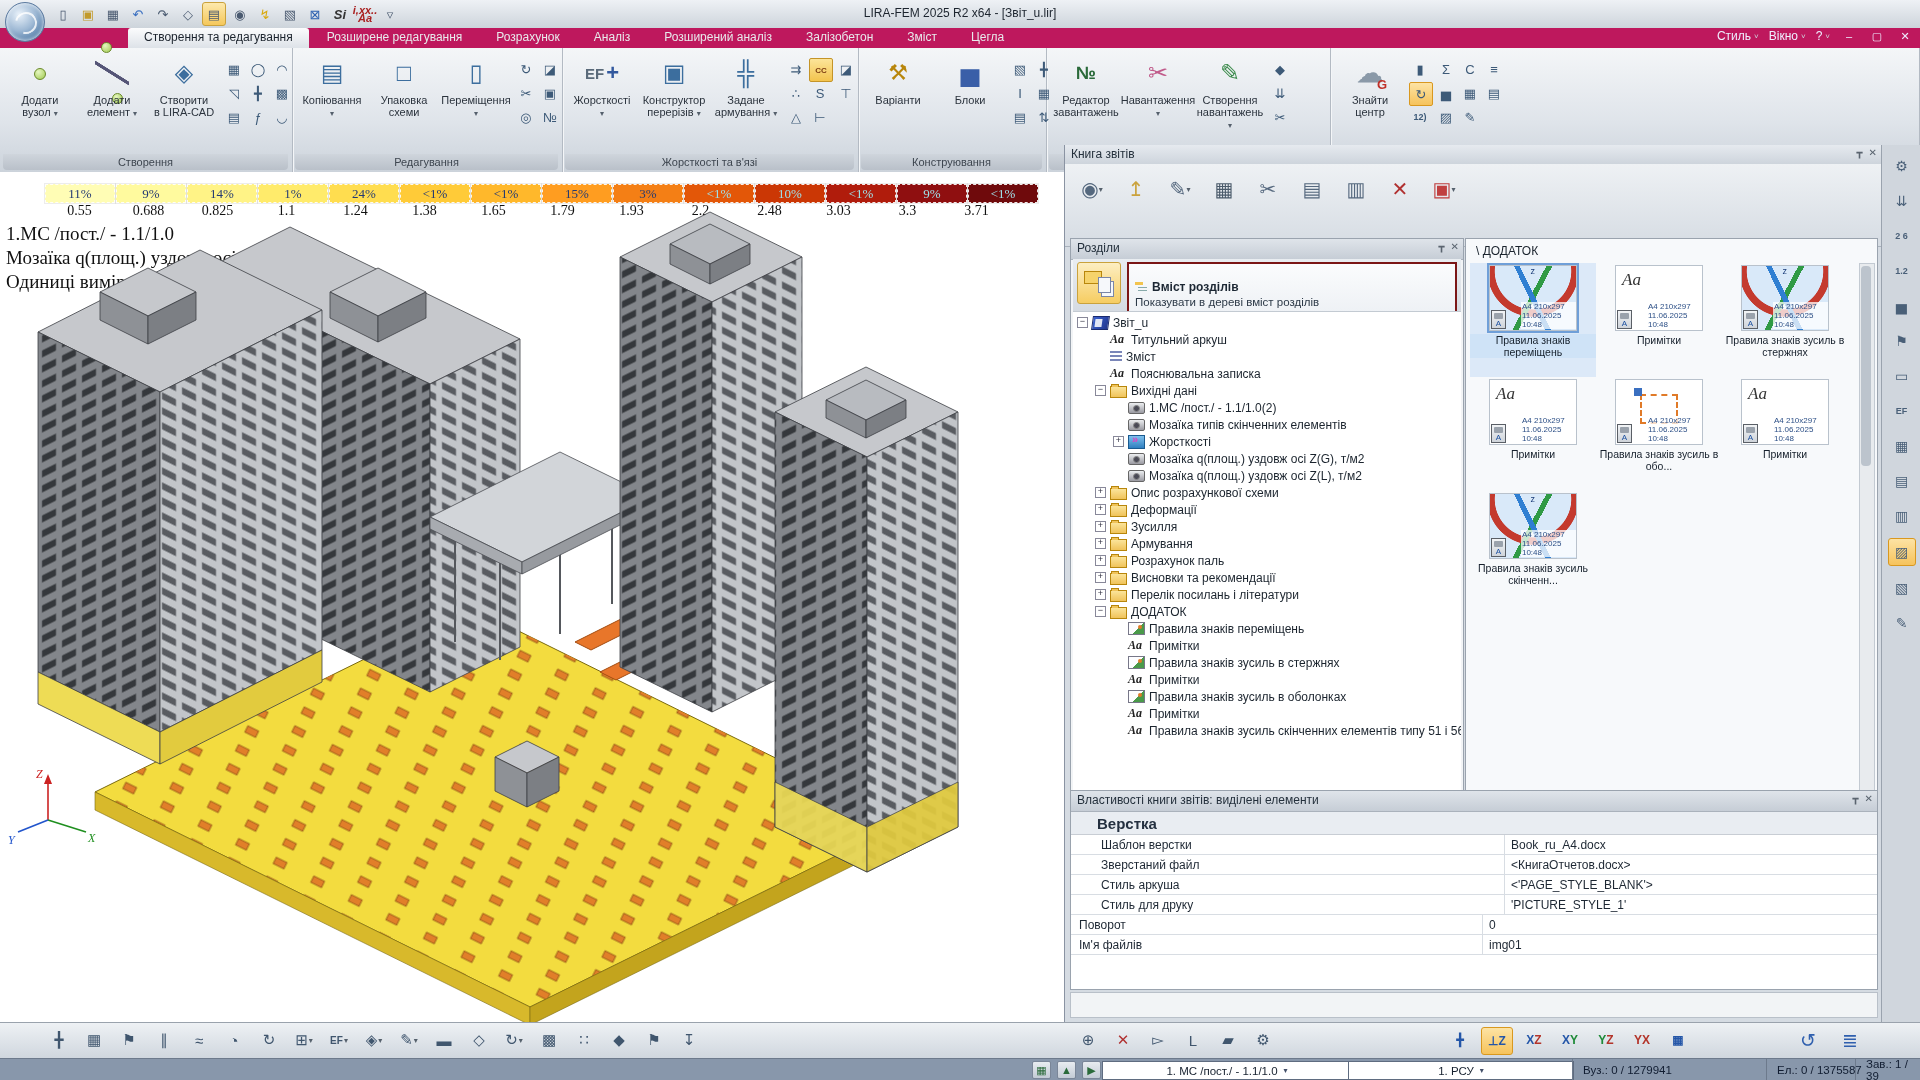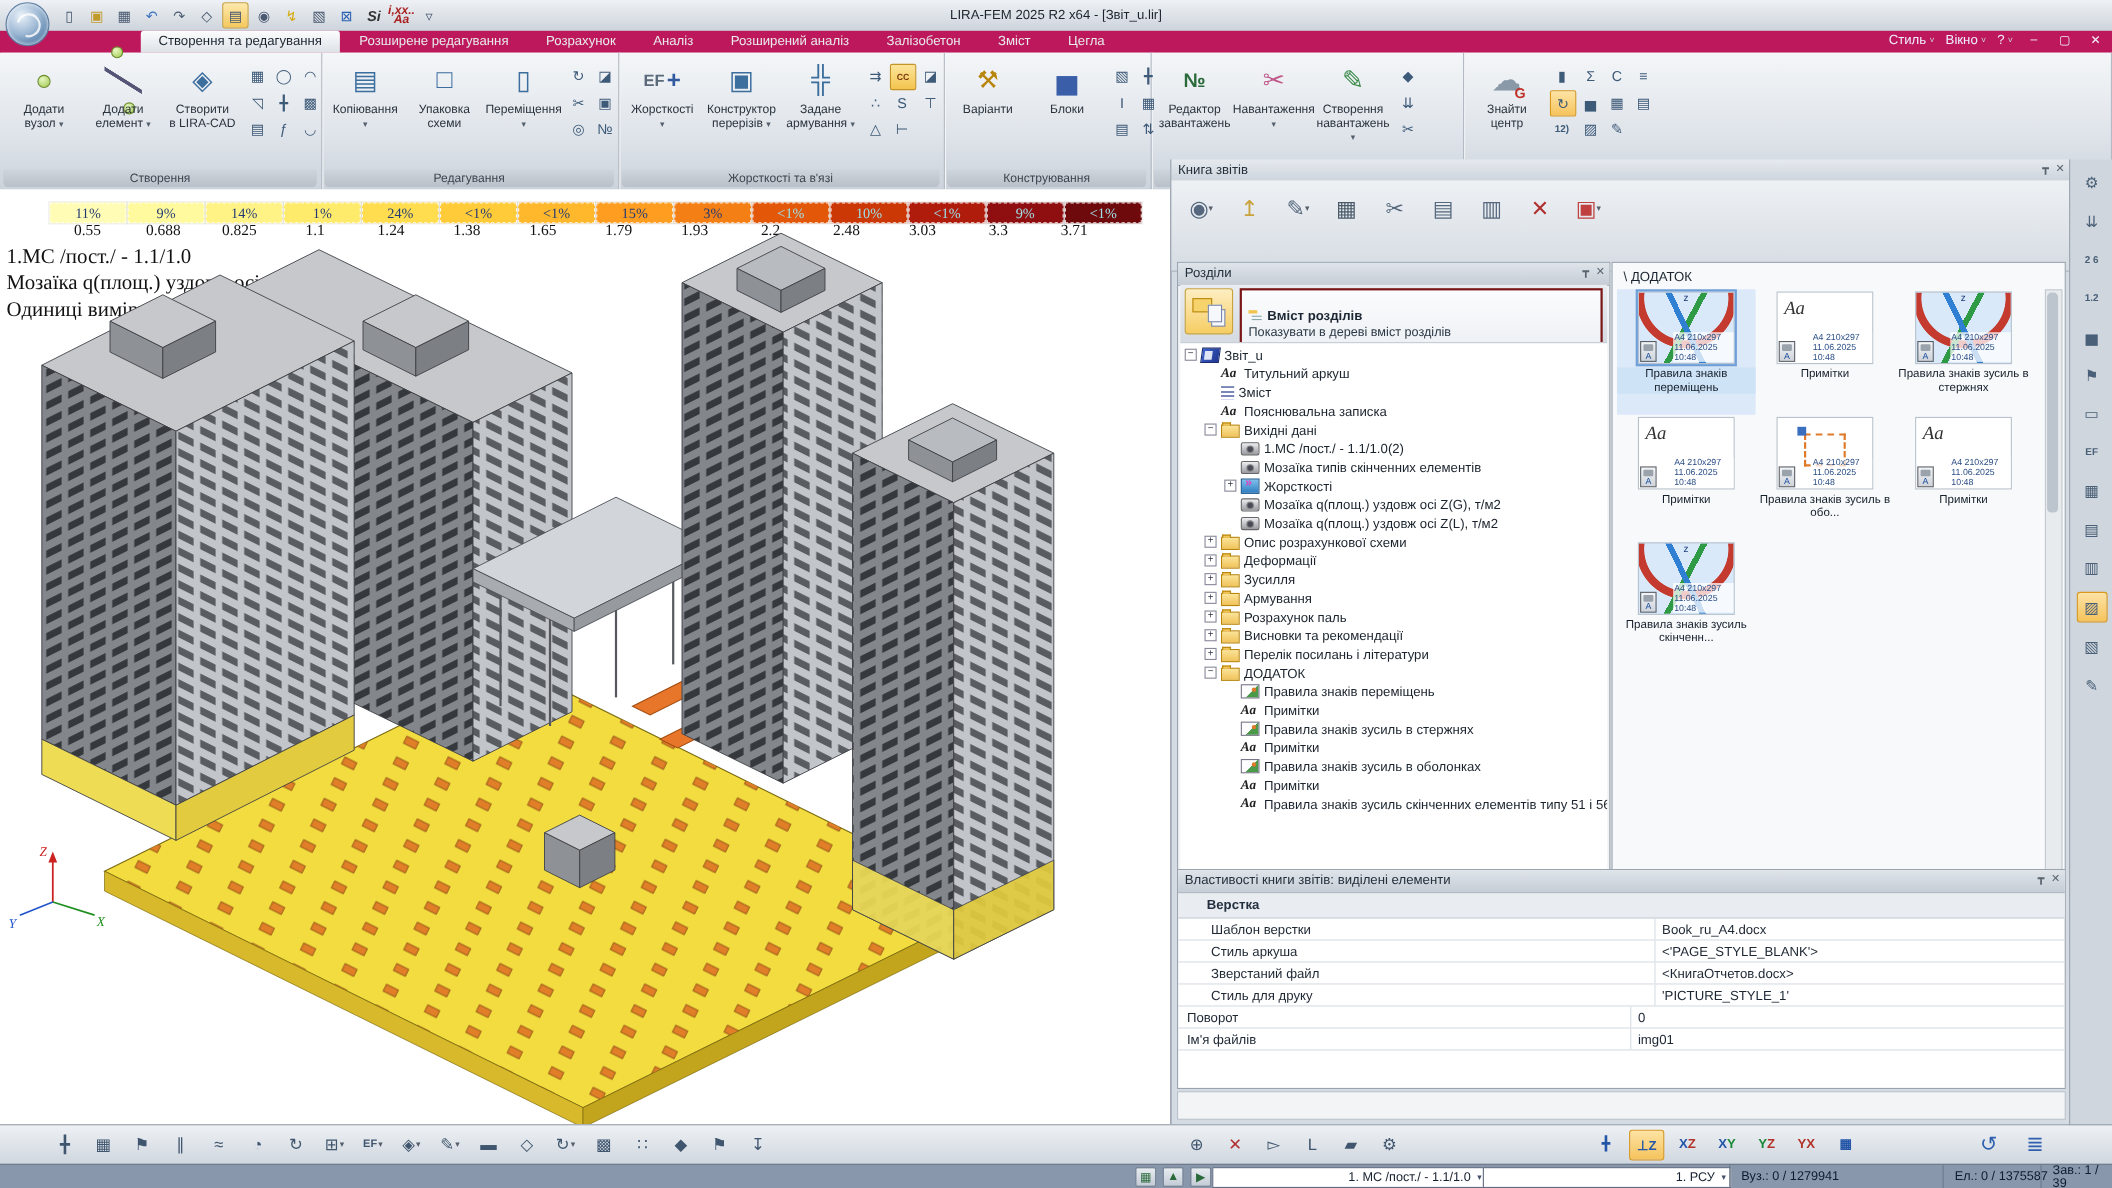--- a/index.html
+++ b/index.html
@@ -178,21 +178,21 @@
   .tlabel{margin-top:3px;font-size:10.5px;line-height:12px;text-align:center;color:#16202c;
     height:24px;overflow:hidden;padding:0 3px;}
   .thumb.sel .tlabel{background:#cfe3f7;}
   #thumb-vscroll{position:absolute;right:2px;top:24px;bottom:4px;width:14px;background:#e8ebee;border:1px solid #c3cad2;}
   #thumb-vscroll .thumbbar{position:absolute;top:2px;left:1px;width:10px;height:200px;background:#bcc4cd;border-radius:4px;}
   
   #props{position:absolute;left:5px;top:645px;width:806px;height:198px;background:#fff;
     border:1px solid #9aa3ae;}
   #props .phead{background:linear-gradient(#dfe4ea,#c6cdd6);}
   #prop-group{height:19px;background:#e9edf2;border-bottom:1px solid #c8cdd4;font-weight:bold;
-    font-size:12px;color:#243040;padding:3px 0 0 26px;}
+    font-size:15px;color:#243040;padding:3px 0 0 26px;}
   .prow{height:19px;display:flex;border-bottom:1px solid #d8dde3;font-size:12px;color:#1d2733;}
   .plabel{width:399px;border-right:1px solid #d8dde3;padding:3px 4px 0 8px;white-space:nowrap;overflow:hidden;}
   .prow.ind .plabel{padding-left:30px;}
   .pvalue{flex:1;padding:3px 4px 0 6px;white-space:nowrap;overflow:hidden;}
   .pcheck{display:none;width:11px;height:11px;border:1px solid #7a828c;background:#fff;margin-top:3px;}
   .pcheck.show{display:inline-block;}
   #props-empty{position:absolute;left:5px;top:847px;width:806px;height:24px;background:#f2f4f6;border:1px solid #b9c0c9;}
   
   #rstrip{position:absolute;left:1881px;top:145px;width:39px;height:877px;background:#d0d6dd;
     border-left:1px solid #9aa3ae;display:flex;flex-direction:column;align-items:center;padding-top:8px;gap:9px;}
@@ -217,21 +217,21 @@
   #bt-rot{position:absolute;left:1795px;top:4px;display:flex;gap:16px;}
   #bt-rot .bbtn{font-size:19px;color:#2f5fae;}
   
   #statusbar{position:absolute;left:0;top:1058px;width:1920px;height:22px;background:#8897ab;
     border-top:1px solid #6d7a8c;font-size:11.5px;color:#101c30;}
   .sseg{position:absolute;top:0;height:22px;display:flex;align-items:center;}
   #st-icons{left:1032px;gap:6px;}
   .sticon{width:17px;height:16px;display:flex;align-items:center;justify-content:center;font-size:11px;
     background:linear-gradient(#e8ecf0,#c3cbd5);border:1px solid #7a8698;border-radius:2px;color:#2a6a3a;}
   .scombo{background:#fff;border:1px solid #5f6c80;height:17px;padding:0 4px;display:flex;align-items:center;
-    justify-content:flex-end;font-size:11.5px;color:#16202e;}
+    justify-content:center;font-size:11.5px;color:#16202e;}
   #st-combo1{left:1102px;width:240px;top:2px;}
   #st-combo2{left:1348px;width:216px;top:2px;}
   .scombo .car{font-size:8px;color:#44506a;margin-left:6px;}
   .stext{border-left:1px solid #6d7a8c;padding-left:10px;}
   #st-nodes{left:1572px;}
   #st-elems{left:1730px;margin-left:36px;}
   #st-loads{left:1855px;}
 </style>
 </head>
 <body>
@@ -1100,27 +1100,27 @@
       </div>
       <div id="prop-group">Верстка</div>
       <div>
 
           <div class="prow ind">
             <div class="plabel">Шаблон верстки</div>
             <div class="pvalue"><span>Book_ru_A4.docx</span></div>
           </div>
 
           <div class="prow ind">
+            <div class="plabel">Зверстаний файл</div>
+            <div class="pvalue"><span>&lt;КнигаОтчетов.docx&gt;</span></div>
+          </div>
+
+          <div class="prow ind">
             <div class="plabel">Стиль аркуша</div>
             <div class="pvalue"><span>&lt;'PAGE_STYLE_BLANK'&gt;</span></div>
-          </div>
-
-          <div class="prow ind">
-            <div class="plabel">Зверстаний файл</div>
-            <div class="pvalue"><span>&lt;КнигаОтчетов.docx&gt;</span></div>
           </div>
 
           <div class="prow ind">
             <div class="plabel">Стиль для друку</div>
             <div class="pvalue"><span>'PICTURE_STYLE_1'</span></div>
           </div>
 
 
           <div class="prow">
             <div class="plabel">Поворот</div>

